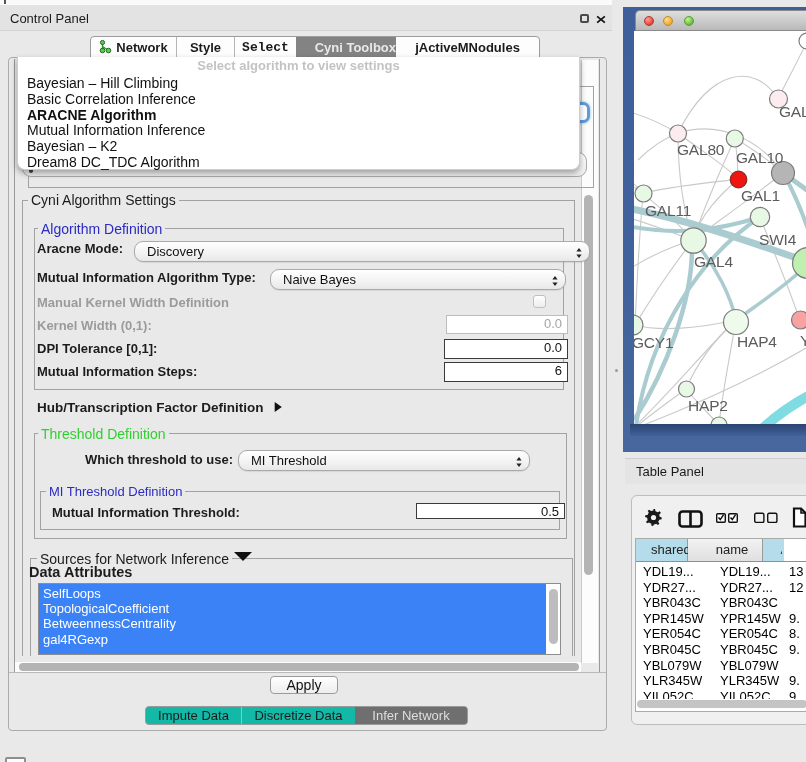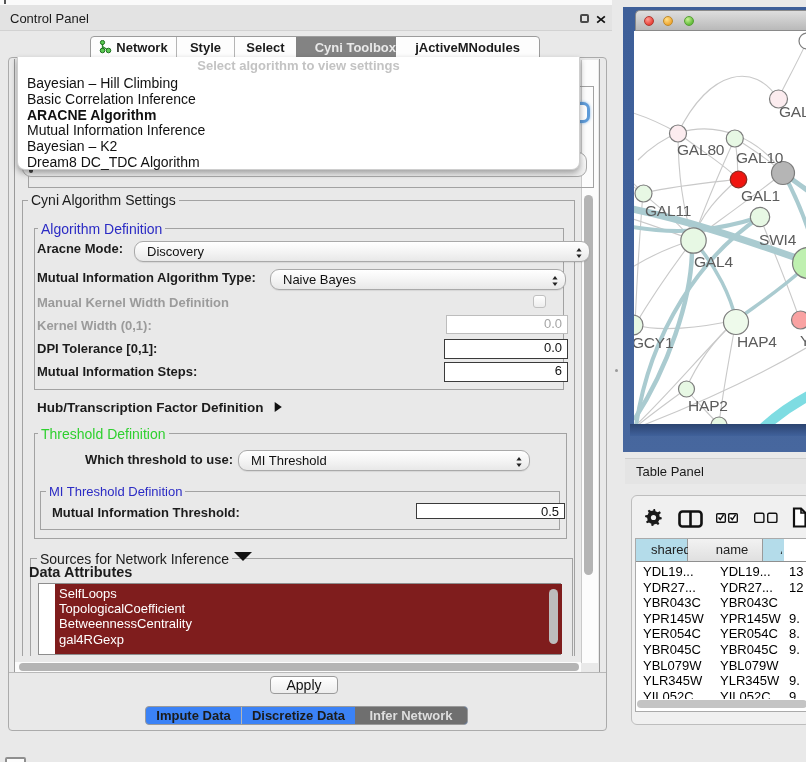--- a/index.html
+++ b/index.html
@@ -36,21 +36,21 @@
 <div class="abs" style="left:90px;top:36px;height:22px;display:flex;border:1px solid #9c9c9c;border-radius:4px 4px 0 0;background:#fdfdfd;font-size:13px;font-weight:bold;color:#1b1b1b;">
   <div style="width:85px;display:flex;align-items:center;justify-content:center;">
     <svg width="13" height="14" viewBox="0 0 13 14" style="margin-right:4px;">
       <line x1="3.5" y1="2.5" x2="3.5" y2="10.5" stroke="#2a8a2a" stroke-width="1.3"></line>
       <line x1="3.5" y1="6.5" x2="9.5" y2="10.5" stroke="#2a8a2a" stroke-width="1.3"></line>
       <circle cx="3.5" cy="2.5" r="2.1" fill="#5bca52" stroke="#1c6e1c"></circle>
       <circle cx="3.5" cy="10.5" r="2.3" fill="#5bca52" stroke="#1c6e1c"></circle>
       <circle cx="9.5" cy="10.5" r="2.3" fill="#5bca52" stroke="#1c6e1c"></circle>
     </svg>Network</div>
   <div style="width:58px;text-align:center;line-height:21px;border-left:1px solid #b5b5b5;">Style</div>
-  <div style="width:62px;text-align:center;line-height:21px;border-left:1px solid #b5b5b5;">Select</div>
+  <div style="width:62px;text-align:center;line-height:21px;border-left:1px solid #b5b5b5;font-family:Liberation Mono, monospace;">Select</div>
   <div style="width:100px;text-align:right;line-height:21px;background:#838383;color:#e9e9e9;">Cyni Toolbox</div>
   <div style="width:143px;text-align:center;line-height:21px;">jActiveMNodules</div>
 </div>
 
 <div class="abs" style="left:14px;top:59px;width:1px;height:613px;background:#9a9a9a;"></div>
 <div class="abs" style="left:599px;top:59px;width:1px;height:613px;background:#9a9a9a;"></div>
 <div class="abs" style="left:581px;top:60px;width:17px;height:603px;background:#fcfcfc;border-left:1px solid #c9c9c9;"></div>
 <div class="abs" style="left:584px;top:195px;width:9px;height:380px;background:#b4b4b4;border-radius:5px;"></div>
 <div class="abs" style="left:15px;top:662px;width:566px;height:10px;background:#fcfcfc;"></div>
 <div class="abs" style="left:19px;top:663px;width:560px;height:8px;background:#b4b4b4;border-radius:4px;"></div>
@@ -117,29 +117,29 @@
 <div class="field" style="left:416px;top:503px;width:149px;height:16px;">0.5</div>
 
 <div class="abs" style="left:30px;top:558px;width:543px;height:98px;border:1px solid #a2a2a2;border-bottom:none;"></div>
 <div class="gtitle" style="left:37px;top:551px;color:#1c1c1c;">Sources for Network Inference</div>
 <svg class="abs" style="left:234px;top:552px;" width="18" height="9" viewBox="0 0 18 9">
     <path d="M0 0 L18 0 L9 9 Z" fill="#111"></path>
   </svg>
 <div class="lbl abs" style="left:29px;top:564px;font-size:14.5px;">Data Attributes</div>
 
 <div class="abs" style="left:38px;top:583px;width:523px;height:72px;border:1px solid #8d8d8d;background:#fff;">
-  <div style="position:absolute;left:16px;top:0;width:507px;height:70px;background:#7f1d1d;color:#fff;font-size:13px;line-height:15.2px;padding:2px 0 0 4px;">
+  <div style="position:absolute;left:0;top:0;width:507px;height:70px;background:#3b82f6;color:#fff;font-size:13px;line-height:15.2px;padding:2px 0 0 4px;">
     SelfLoops<br>TopologicalCoefficient<br>BetweennessCentrality<br>gal4RGexp
   </div>
   <div style="position:absolute;left:510px;top:5px;width:9px;height:55px;background:#bdbdbd;border-radius:5px;"></div>
 </div>
 
 <div class="abs" style="left:270px;top:676px;width:68px;height:18px;border:1px solid #9b9b9b;border-radius:4px;background:linear-gradient(#fff,#ededed);text-align:center;font-size:14px;line-height:17px;color:#111;">Apply</div>
 
-<div class="abs" style="left:145px;top:706px;height:19px;display:flex;border:1px solid #9a9a9a;border-radius:4px;background:#3b82f6;font-size:13px;font-weight:bold;color:#1b1b1b;overflow:hidden;">
+<div class="abs" style="left:145px;top:706px;height:19px;display:flex;border:1px solid #9a9a9a;border-radius:4px;background:#14b8a6;font-size:13px;font-weight:normal;color:#1b1b1b;overflow:hidden;">
   <div style="width:95px;text-align:center;line-height:18px;">Impute Data</div>
   <div style="width:114px;text-align:center;line-height:18px;border-left:1px solid #b5b5b5;">Discretize Data</div>
   <div style="width:112px;text-align:center;line-height:18px;background:#6f6f6f;color:#dedede;">Infer Network</div>
 </div>
 
 <div class="abs" style="left:5px;top:757px;width:21px;height:12px;border:2px solid #8f8f8f;border-radius:2px;background:#fdfdfd;"></div>
 
 <div class="abs" style="left:17px;top:57px;width:563px;height:113px;background:#fff;border:1px solid #cecece;border-top:none;border-radius:0 0 8px 8px;box-shadow:0 3px 6px rgba(0,0,0,0.35);">
   <div style="text-align:center;font-size:13px;font-weight:bold;color:#c3c3c3;padding-top:1px;">Select algorithm to view settings</div>
   <div style="font-size:14px;color:#111;line-height:15.8px;padding-left:9px;margin-top:3px;">

